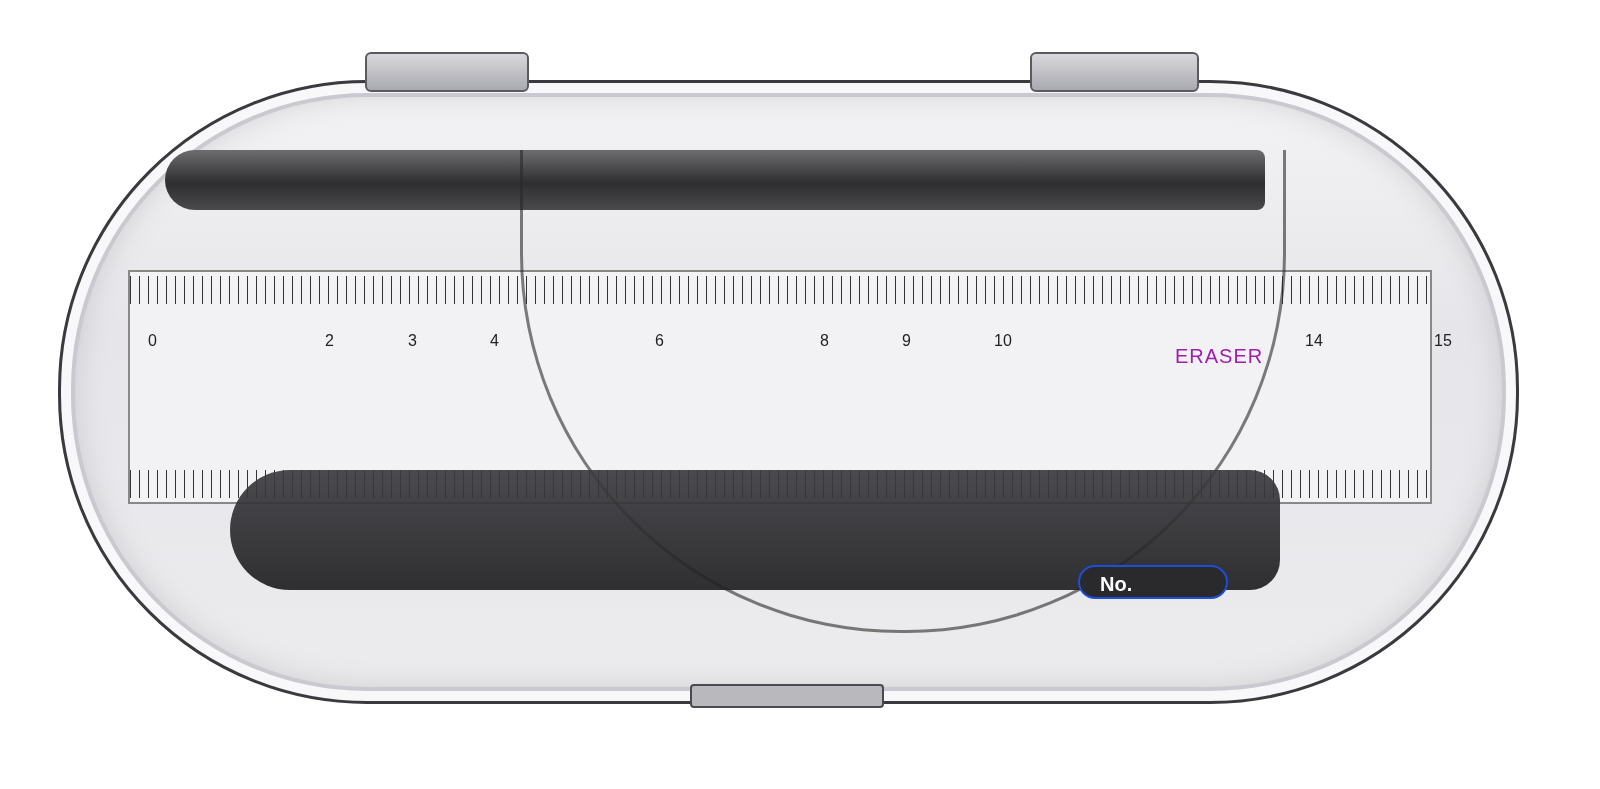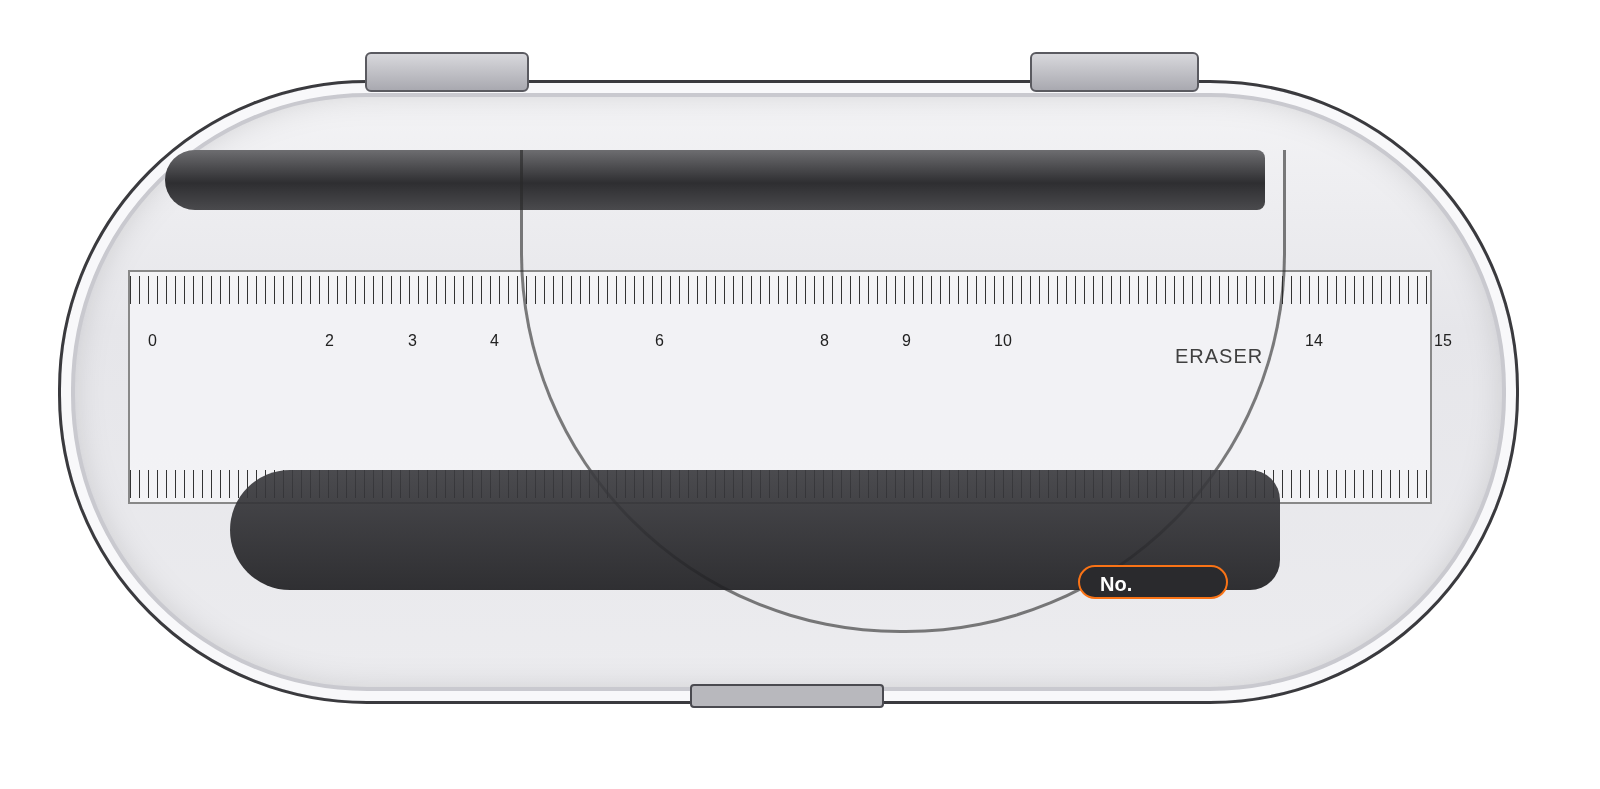--- a/index.html
+++ b/index.html
@@ -8,24 +8,24 @@
     background:linear-gradient(180deg,#f4f4f6 0%,#e6e6ea 40%,#ececef 100%);
     border:3px solid #3a3a3e;box-shadow:inset 0 0 0 10px #f8f8fa,inset 0 0 0 14px #c9c9cf,inset 0 0 40px rgba(0,0,0,0.25);}
   .hinge{position:absolute;top:52px;height:36px;background:linear-gradient(180deg,#d8d8dc,#a9a9b0);border:2px solid #5a5a60;border-radius:6px;}
   .clasp{position:absolute;left:690px;top:684px;width:190px;height:20px;background:#b8b8bd;border:2px solid #4a4a50;border-radius:4px;}
   .pencil{position:absolute;left:165px;top:150px;width:1100px;height:60px;background:linear-gradient(180deg,#6d6d70,#2e2e31 55%,#4a4a4d);border-radius:30px 8px 8px 30px;}
   .ruler{position:absolute;left:128px;top:270px;width:1300px;height:230px;background:rgba(245,245,248,0.75);border:2px solid #888;}
   .ticks{position:absolute;left:0;right:0;height:28px;
     background:repeating-linear-gradient(90deg,#333 0 1px,transparent 1px 9px);}
   .ticks.top{top:4px;} .ticks.bottom{bottom:4px;}
   .rlabel{position:absolute;top:60px;font-size:16px;color:#222;}
-  .eraser-label{position:absolute;left:1175px;top:345px;font-size:20px;color:#404040;letter-spacing:1px;}
+  .eraser-label{position:absolute;left:1175px;top:345px;font-size:20px;color:#a21caf;letter-spacing:1px;}
   .compass{position:absolute;left:230px;top:470px;width:1050px;height:120px;background:linear-gradient(180deg,#3c3c40,#1f1f22);border-radius:60px 30px 30px 60px;opacity:0.92;}
   .protractor{position:absolute;left:520px;top:150px;width:760px;height:480px;border-radius:380px 380px 0 0;border:3px solid rgba(40,40,40,0.6);border-bottom:none;transform:rotate(180deg);}
-  .model{position:absolute;left:1078px;top:565px;width:150px;height:34px;border-radius:17px;border:2px solid #f97316;background:#2a2a2d;color:#fff;font-weight:bold;font-size:20px;line-height:34px;padding-left:20px;box-sizing:border-box;}
+  .model{position:absolute;left:1078px;top:565px;width:150px;height:34px;border-radius:17px;border:2px solid #1d4ed8;background:#2a2a2d;color:#fff;font-weight:bold;font-size:20px;line-height:34px;padding-left:20px;box-sizing:border-box;}
 </style>
 </head>
 <body>
 
 <div class="case"></div>
 <div class="hinge" style="left:365px;width:160px;"></div>
 <div class="hinge" style="left:1030px;width:165px;"></div>
 <div class="clasp"></div>
 
 <div class="pencil"></div>

